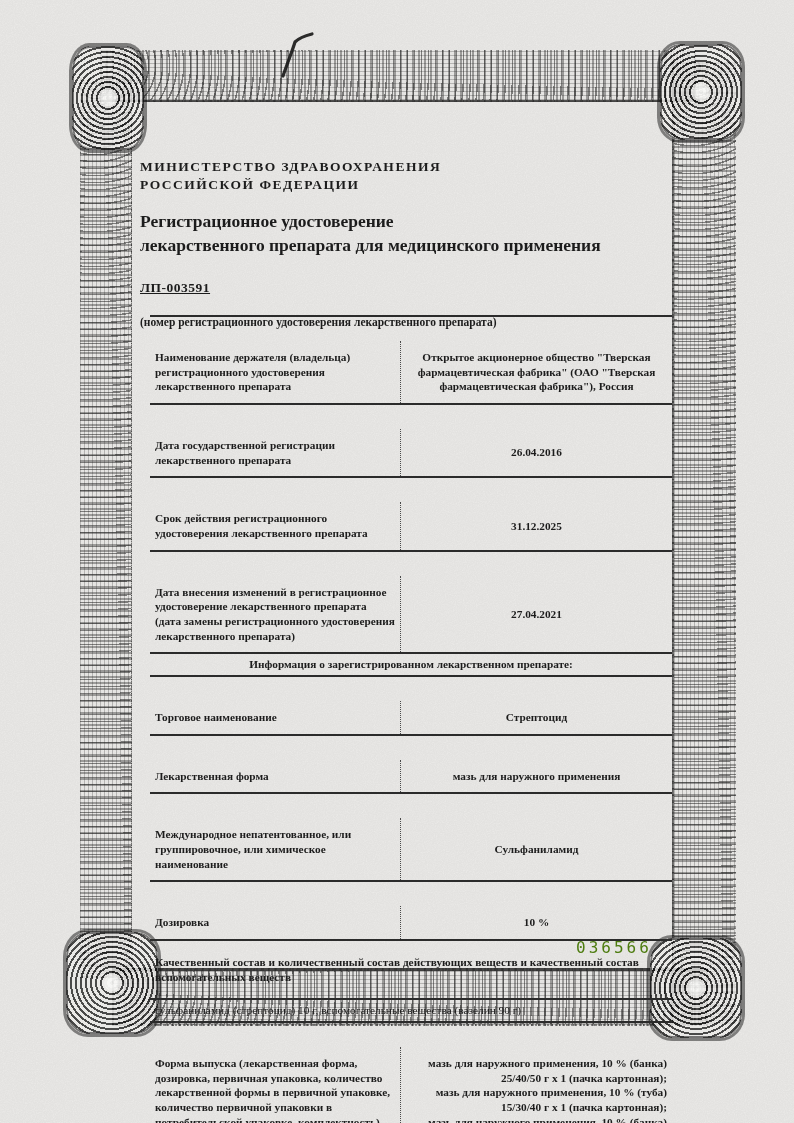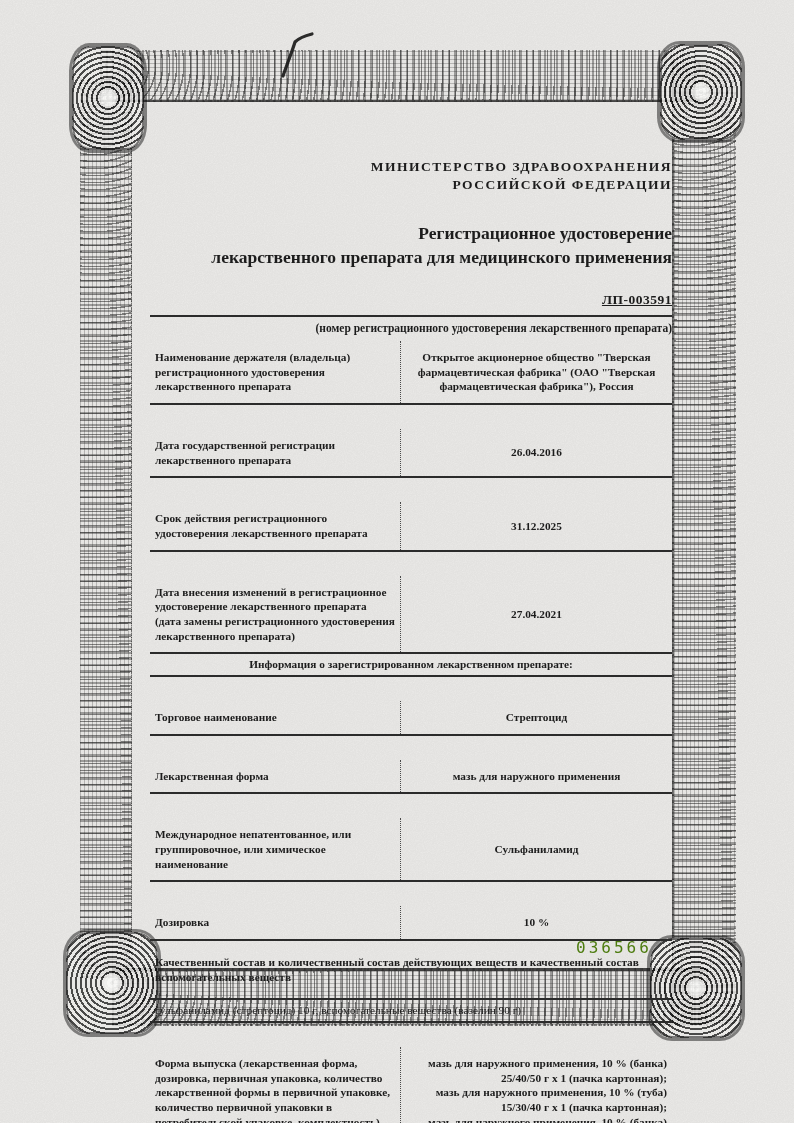--- a/index.html
+++ b/index.html
@@ -37,25 +37,25 @@
     box-shadow:0 0 0 3px rgba(20,20,20,.55), inset 0 0 0 2px rgba(20,20,20,.6);
     filter:blur(.4px); opacity:.9;
   }
   .med-tl { left:72px;  top:46px;  width:72px; height:104px; }
   .med-tr { left:660px; top:44px;  width:82px; height:96px;  }
   .med-bl { left:66px;  top:932px; width:92px; height:102px; }
   .med-br { left:650px; top:938px; width:92px; height:100px; }
   .hand-mark { position:absolute; left:268px; top:26px; }
 
   
-  .content { position:absolute; left:140px; top:158px; width:532px; text-align:right; }
+  .content { position:absolute; left:140px; top:158px; width:532px; text-align:left; }
   .ministry { font-weight:bold; font-size:13.5px; letter-spacing:1.5px; line-height:1.35; filter:blur(.2px); }
-  .doc-title { margin-top:28px; font-weight:bold; font-size:17.5px; line-height:1.35; filter:blur(.15px); }
+  .doc-title { margin-top:16px; font-weight:bold; font-size:17.5px; line-height:1.35; filter:blur(.15px); }
   .reg-num { margin-top:22px; font-weight:bold; font-size:13.5px; text-decoration:underline; letter-spacing:.5px; }
-  .reg-caption { margin-top:14px; font-weight:bold; font-size:11.5px; }
+  .reg-caption { margin-top:20px; font-weight:bold; font-size:11.5px; }
 
   
   .cert-table { position:absolute; left:150px; top:315px; width:522px; border-bottom:2px solid #2b2b2b; font-size:11.3px; line-height:1.3; }
   .row { display:flex; border-top:2px solid #2b2b2b; min-height:20px; }
   .cell { padding:9px 5px;margin-top:24px; }
   .cell.label { width:250px; font-weight:bold; text-align:left; }
   .cell.value { width:272px; border-left:1px dotted #4a4a4a; display:flex; flex-direction:column; justify-content:center; align-items:center; text-align:center; font-weight:bold; }
   .row.left-val .cell.value { align-items:flex-start; text-align:right; font-weight:bold; padding-left:7px; }
   .row.section-row, .row.full-row { display:block; padding:3px 5px; }
   .row.section-row { text-align:center; font-weight:bold; }

